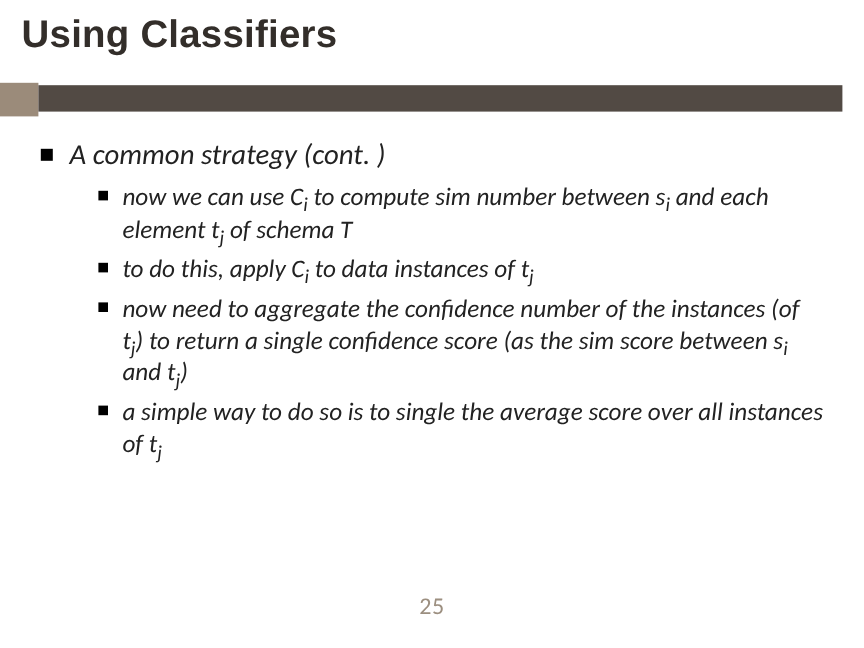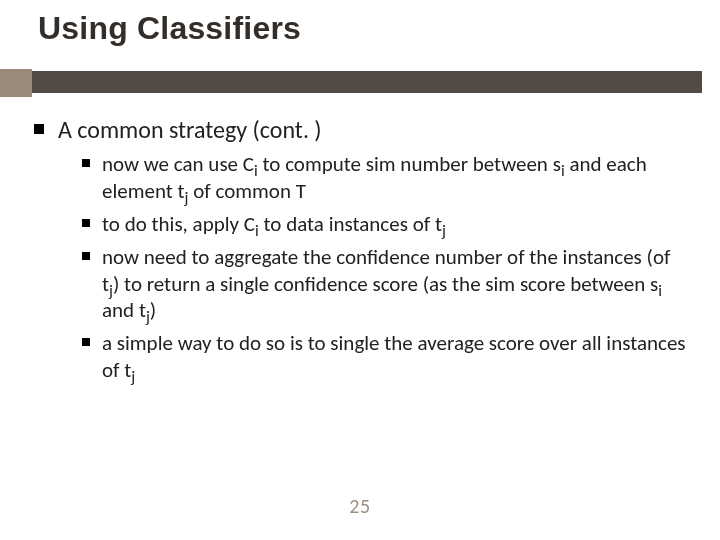--- a/index.html
+++ b/index.html
@@ -18,21 +18,20 @@
     height: 540px;
     box-sizing: border-box;
   }
   .title {
     font-family: "Gill Sans", "Gill Sans MT", "Segoe UI Semibold", Verdana, sans-serif;
     font-weight: 700;
     font-size: 32px;
     color: #332e2a;
     padding: 10px 0 6px 18px;
     letter-spacing: 0.2px;
-    margin-left: 20px;
   }
   .title-bar {
     position: relative;
     margin-top: 16px;
     height: 28px;
   }
   .bar-accent {
     position: absolute;
     left: 0;
     top: 0;
@@ -43,20 +42,21 @@
   .bar-main {
     position: absolute;
     left: 32px;
     top: 2px;
     right: 18px;
     height: 22px;
     background: #524a44;
   }
   .content {
     padding: 18px 34px 0 34px;
+    font-style: italic;
   }
   ul.top {
     list-style: none;
     padding-left: 0;
     margin: 0;
   }
   ul.top > li {
     position: relative;
     padding-left: 24px;
     font-size: 24px;
@@ -138,21 +138,21 @@
     <div class="bar-main"></div>
   </div>
 
   <div class="content">
     <ul class="top">
       <li>
         <span>A common strategy (cont. )</span>
 
         <ul class="sub1">
           <li>
-            <span>now we can use </span><span class="fml">C</span><span class="sub-i">i</span><span> to compute sim number between </span><span class="fml">s</span><span class="sub-i">i</span><span> and each element </span><span class="fml">t</span><span class="sub-j">j</span><span> of common T</span>
+            <span>now we can use </span><span class="fml">C</span><span class="sub-i">i</span><span> to compute sim number between </span><span class="fml">s</span><span class="sub-i">i</span><span> and each element </span><span class="fml">t</span><span class="sub-j">j</span><span> of schema T</span>
           </li>
 
           <li>
             <span>to do this, apply </span><span class="fml">C</span><span class="sub-i">i</span><span> to data instances of </span><span class="fml">t</span><span class="sub-j">j</span>
 
           </li>
 
           <li>
             <span>now need to aggregate the confidence number of the instances (of </span><span class="fml">t</span><span class="sub-j">j</span><span>) to return a single confidence score (as the sim score between </span><span class="fml">s</span><span class="sub-i">i</span><span> and </span><span class="fml">t</span><span class="sub-j">j</span><span>)</span>
           </li>

